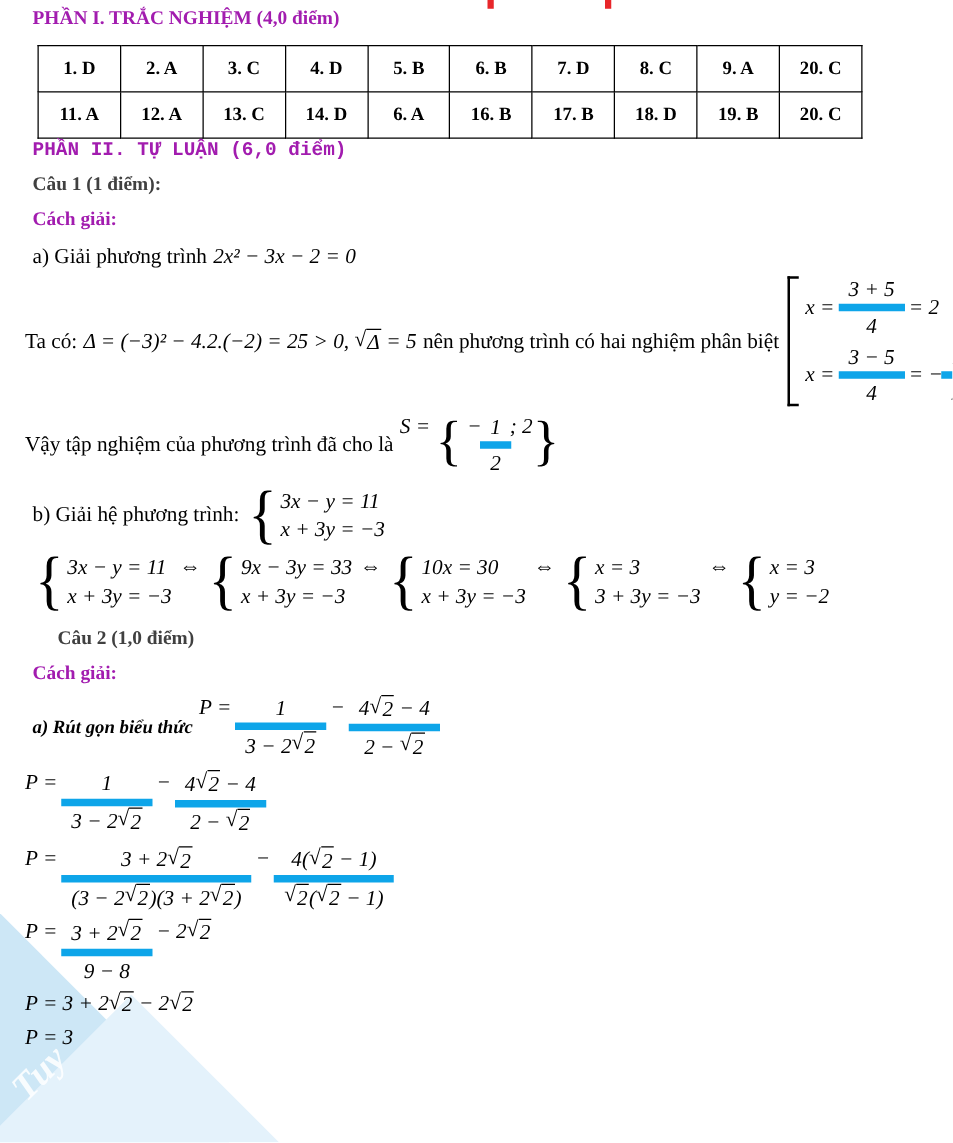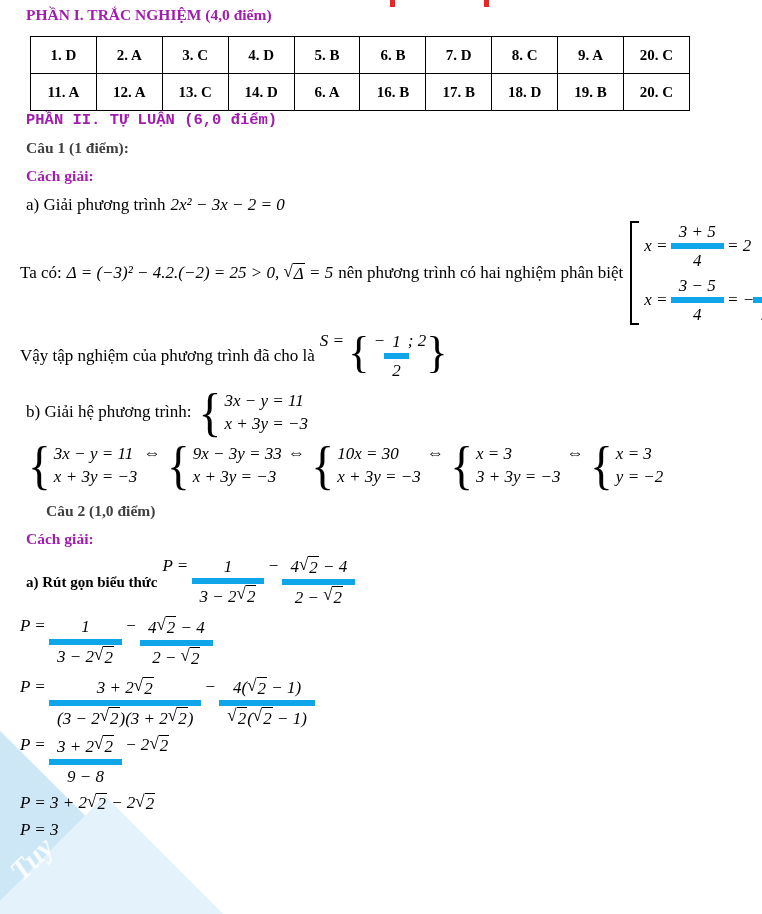--- a/index.html
+++ b/index.html
@@ -11,21 +11,21 @@
   .wm-tri{position:absolute;transform:rotate(45deg);}
   .wm1{left:-170px;bottom:-210px;width:330px;height:330px;background:#cde7f6;}
   .wm2{left:-60px;bottom:-280px;width:330px;height:330px;background:#e4f2fb;}
   .wm-text{position:absolute;left:8px;bottom:38px;transform:rotate(-45deg);
            font-size:30px;font-style:italic;color:rgba(255,255,255,0.85);font-weight:bold;}
   .doc{position:absolute;left:0;top:0;right:0;padding:6px 22px 0 26px;}
   .h-blue{color:#a21caf;font-weight:bold;font-size:15.5px;}
   .h-red{color:#404040;font-weight:bold;font-size:15.5px;}
   .part-heading{margin-left:0px;}
   .txt{font-size:17px;white-space:pre;}
-  .bi{font-weight:bold;font-size:15px;white-space:pre;}
+  .bi{font-weight:bold;font-style:italic;font-size:15px;white-space:pre;}
   .line{display:flex;align-items:center;gap:5px;flex-wrap:nowrap;}
   
   .ans-table{border-collapse:collapse;table-layout:fixed;width:660px;margin:12px 10px 0 4px;}
   .ans-table td{border:1px solid #000;height:36px;text-align:center;font-weight:bold;font-size:15px;padding:0;}
   
   .math{display:inline-flex;align-items:flex-start;font-style:italic;font-size:17px;}
   .mt{white-space:pre;}
   .mfrac{display:inline-grid;justify-items:center;margin:0 3px;line-height:1.25;}
   .mfrac .num{border-bottom:6px solid #0ea5e9;width:100%;display:inline-flex;justify-content:center;align-items:center;padding:0 4px 1px;}
   .mfrac .den{display:inline-flex;justify-content:center;align-items:center;padding:1px 4px 0;}

